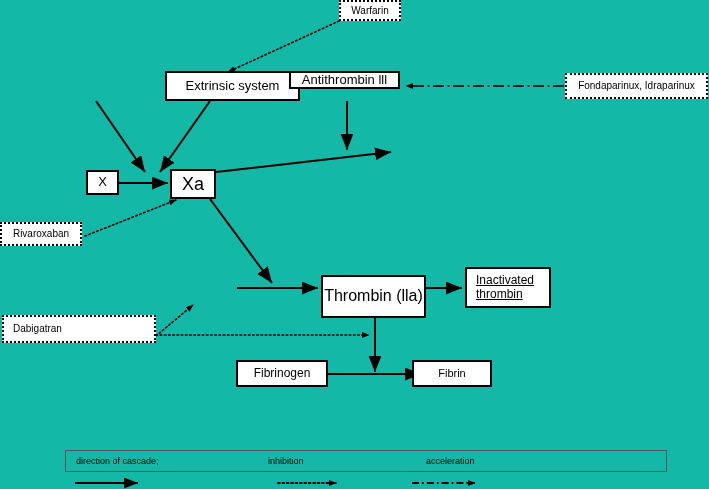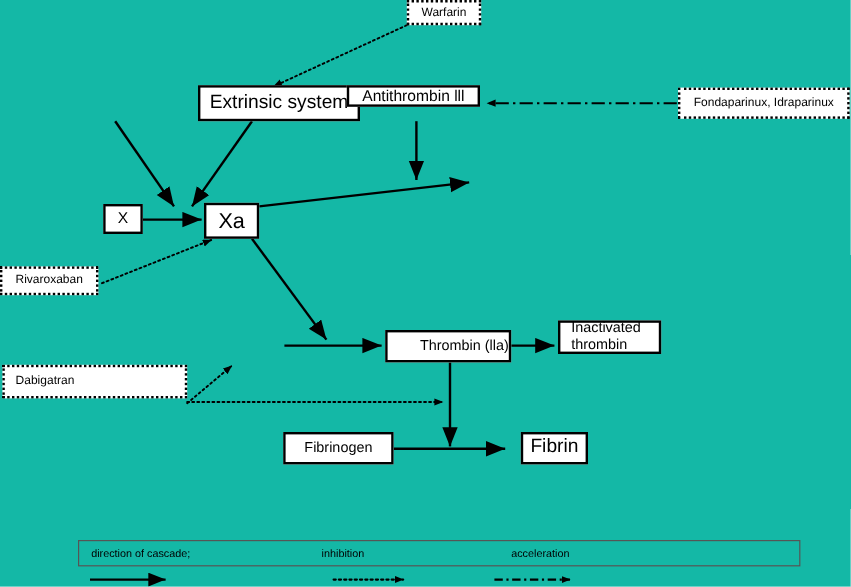--- a/index.html
+++ b/index.html
@@ -106,21 +106,21 @@
     <path d="M75,483 L138,483" fill="none" stroke="#000000" stroke-width="1.8" marker-end="url(#ah-solid)"></path>
     <path d="M278,483 L336,483" fill="none" stroke="#000000" stroke-width="1.8" stroke-dasharray="1.8 2.6" stroke-linecap="round" marker-end="url(#ah-dot)"></path>
     <path d="M412,483 L475,483" fill="none" stroke="#000000" stroke-width="1.8" stroke-dasharray="7 3 1.8 3" marker-end="url(#ah-dash)"></path>
   </svg>
 
   <div class="node dotted" style="left:339px; top:0px; width:62px; height:21px; font-size:10px;">
     <span>Warfarin</span>
   </div>
 
 
-  <div class="node solid" style="left:165px; top:71px; width:135px; height:30px; font-size:16px;">
+  <div class="node solid" style="left:165px; top:71px; width:135px; height:30px; font-size:13px;">
     <span>Extrinsic system</span>
   </div>
 
   <div class="node solid" style="left:289px; top:71px; width:111px; height:18px; font-size:13px;">
     <span>Antithrombin lll</span>
   </div>
 
   <div class="node dotted" style="left:565px; top:73px; width:143px; height:26px; font-size:10px;">
     <span>Fondaparinux,  Idraparinux</span>
   </div>
@@ -132,38 +132,38 @@
 
   <div class="node solid" style="left:170px; top:169px; width:46px; height:30px; font-size:18px;">
     <span>Xa</span>
   </div>
 
   <div class="node dotted" style="left:0; top:222px; width:82px; height:24px; font-size:10px;">
     <span>Rivaroxaban</span>
   </div>
 
 
-  <div class="node solid" style="left:321px; top:275px; width:105px; height:27px; font-size:12px;justify-content:flex-end;">
+  <div class="node solid" style="left:321px; top:275px; width:105px; height:43px; font-size:16px;">
     <span>Thrombin  (lla)</span>
   </div>
 
-  <div class="node solid" style="left:465px; top:267px; width:86px; height:28px; font-size:12px;">
+  <div class="node solid" style="left:465px; top:267px; width:86px; height:41px; font-size:12px;text-decoration:underline;">
     <span style="white-space:pre-line; text-align:left; width:100%; padding-left:9px; box-sizing:border-box;">Inactivated
 thrombin</span>
   </div>
 
-  <div class="node dotted" style="left:2px; top:304px; width:154px; height:28px; font-size:10px; justify-content:flex-start; padding-left:9px;">
+  <div class="node dotted" style="left:2px; top:315px; width:154px; height:28px; font-size:10px; justify-content:flex-start; padding-left:9px;">
     <span>Dabigatran</span>
   </div>
 
   <div class="node solid" style="left:236px; top:360px; width:92px; height:27px; font-size:12px;">
     <span>Fibrinogen</span>
   </div>
 
-  <div class="node solid" style="left:434px; top:360px; width:56px; height:27px; font-size:16px;">
+  <div class="node solid" style="left:412px; top:360px; width:80px; height:27px; font-size:11px;">
     <span>Fibrin</span>
   </div>
 
   <div class="node legendbox" style="left:65px; top:450px; width:602px; height:22px;"></div>
 
   <div class="legend-label" style="left:76px; top:456px;">direction of cascade;</div>
   <div class="legend-label" style="left:268px; top:456px;">inhibition</div>
   <div class="legend-label" style="left:426px; top:456px;">acceleration</div>
 
 </div>

